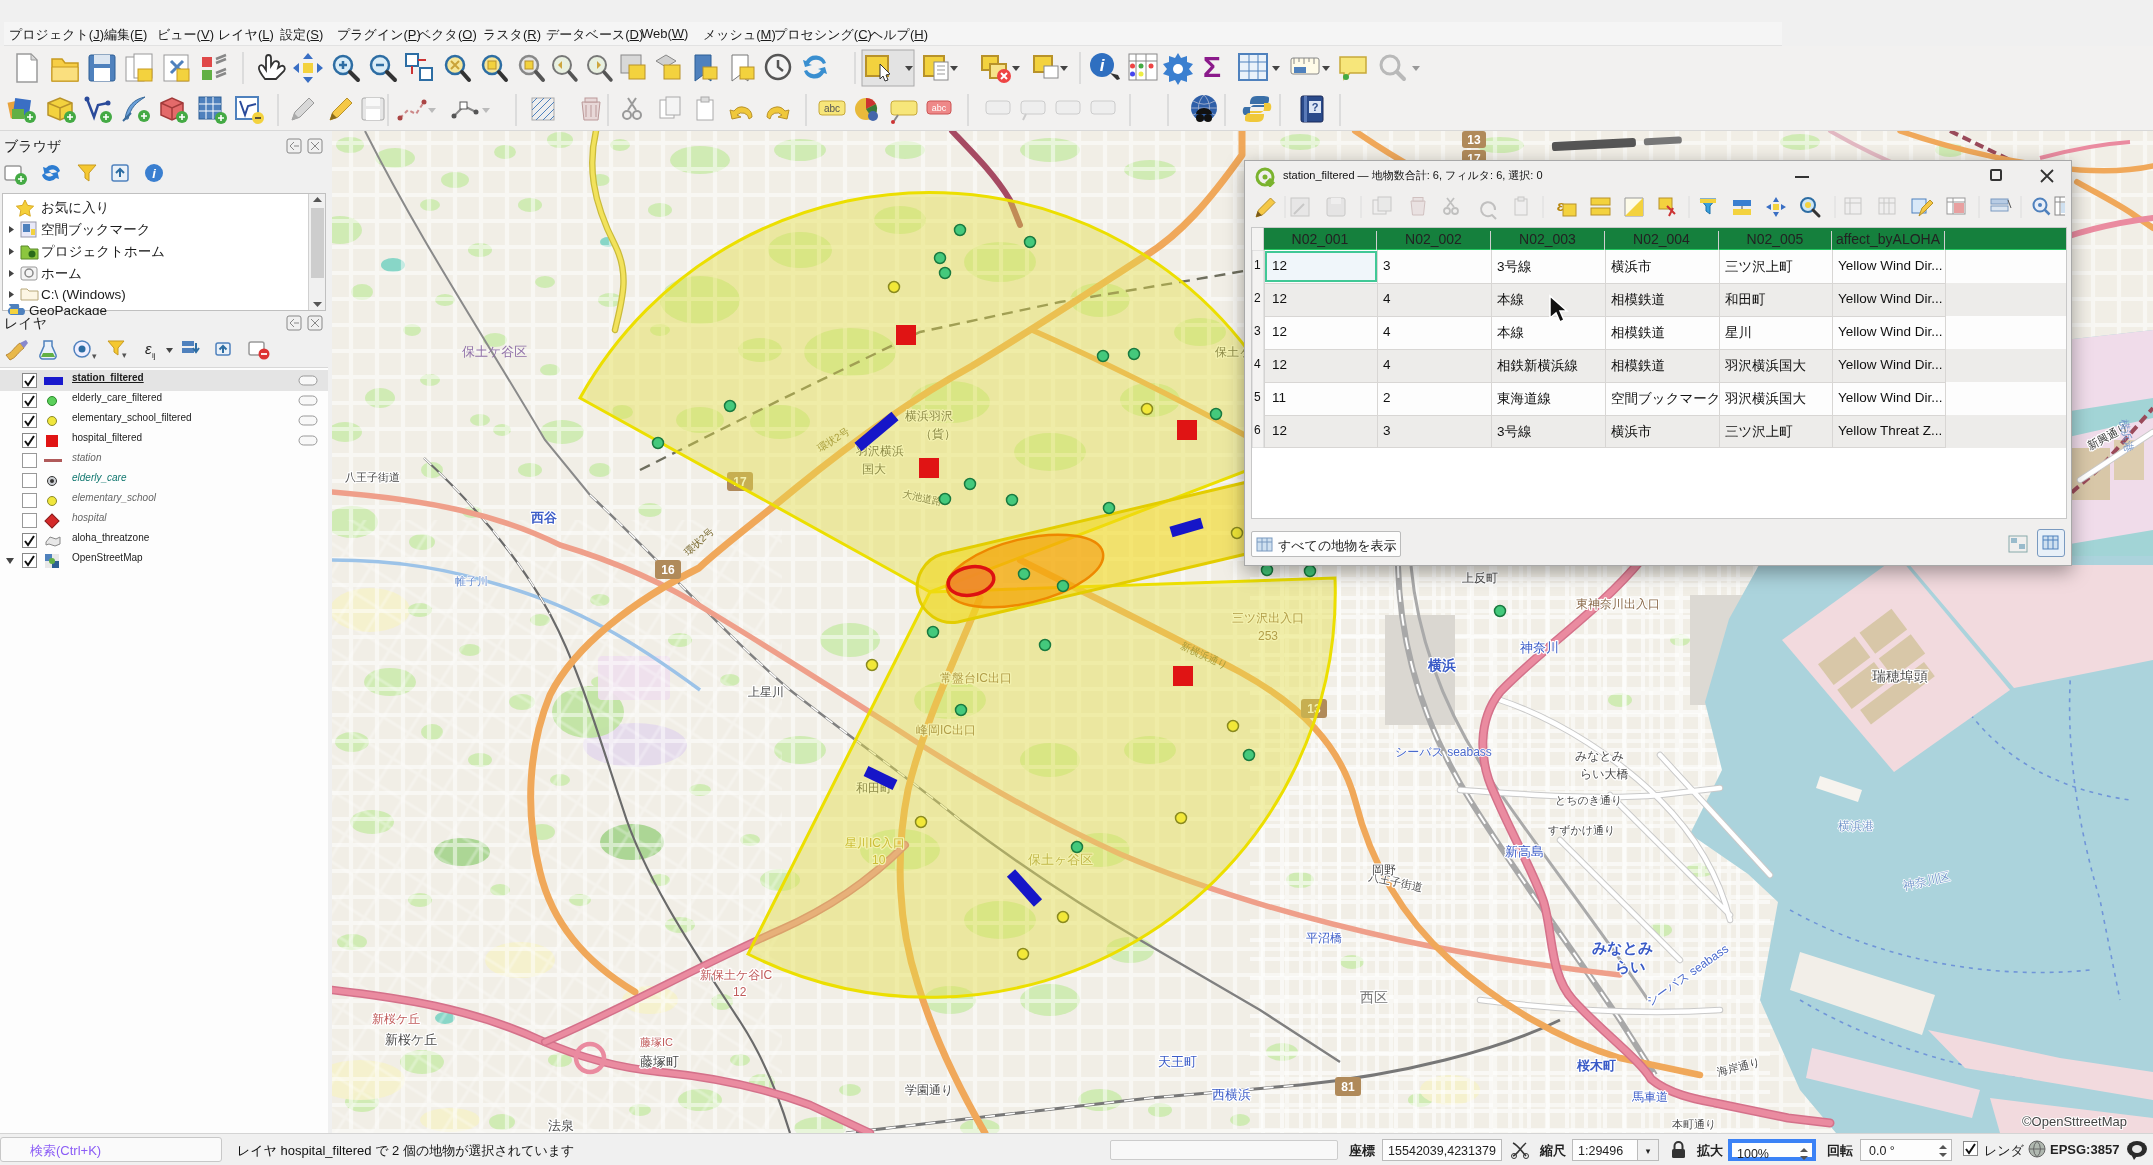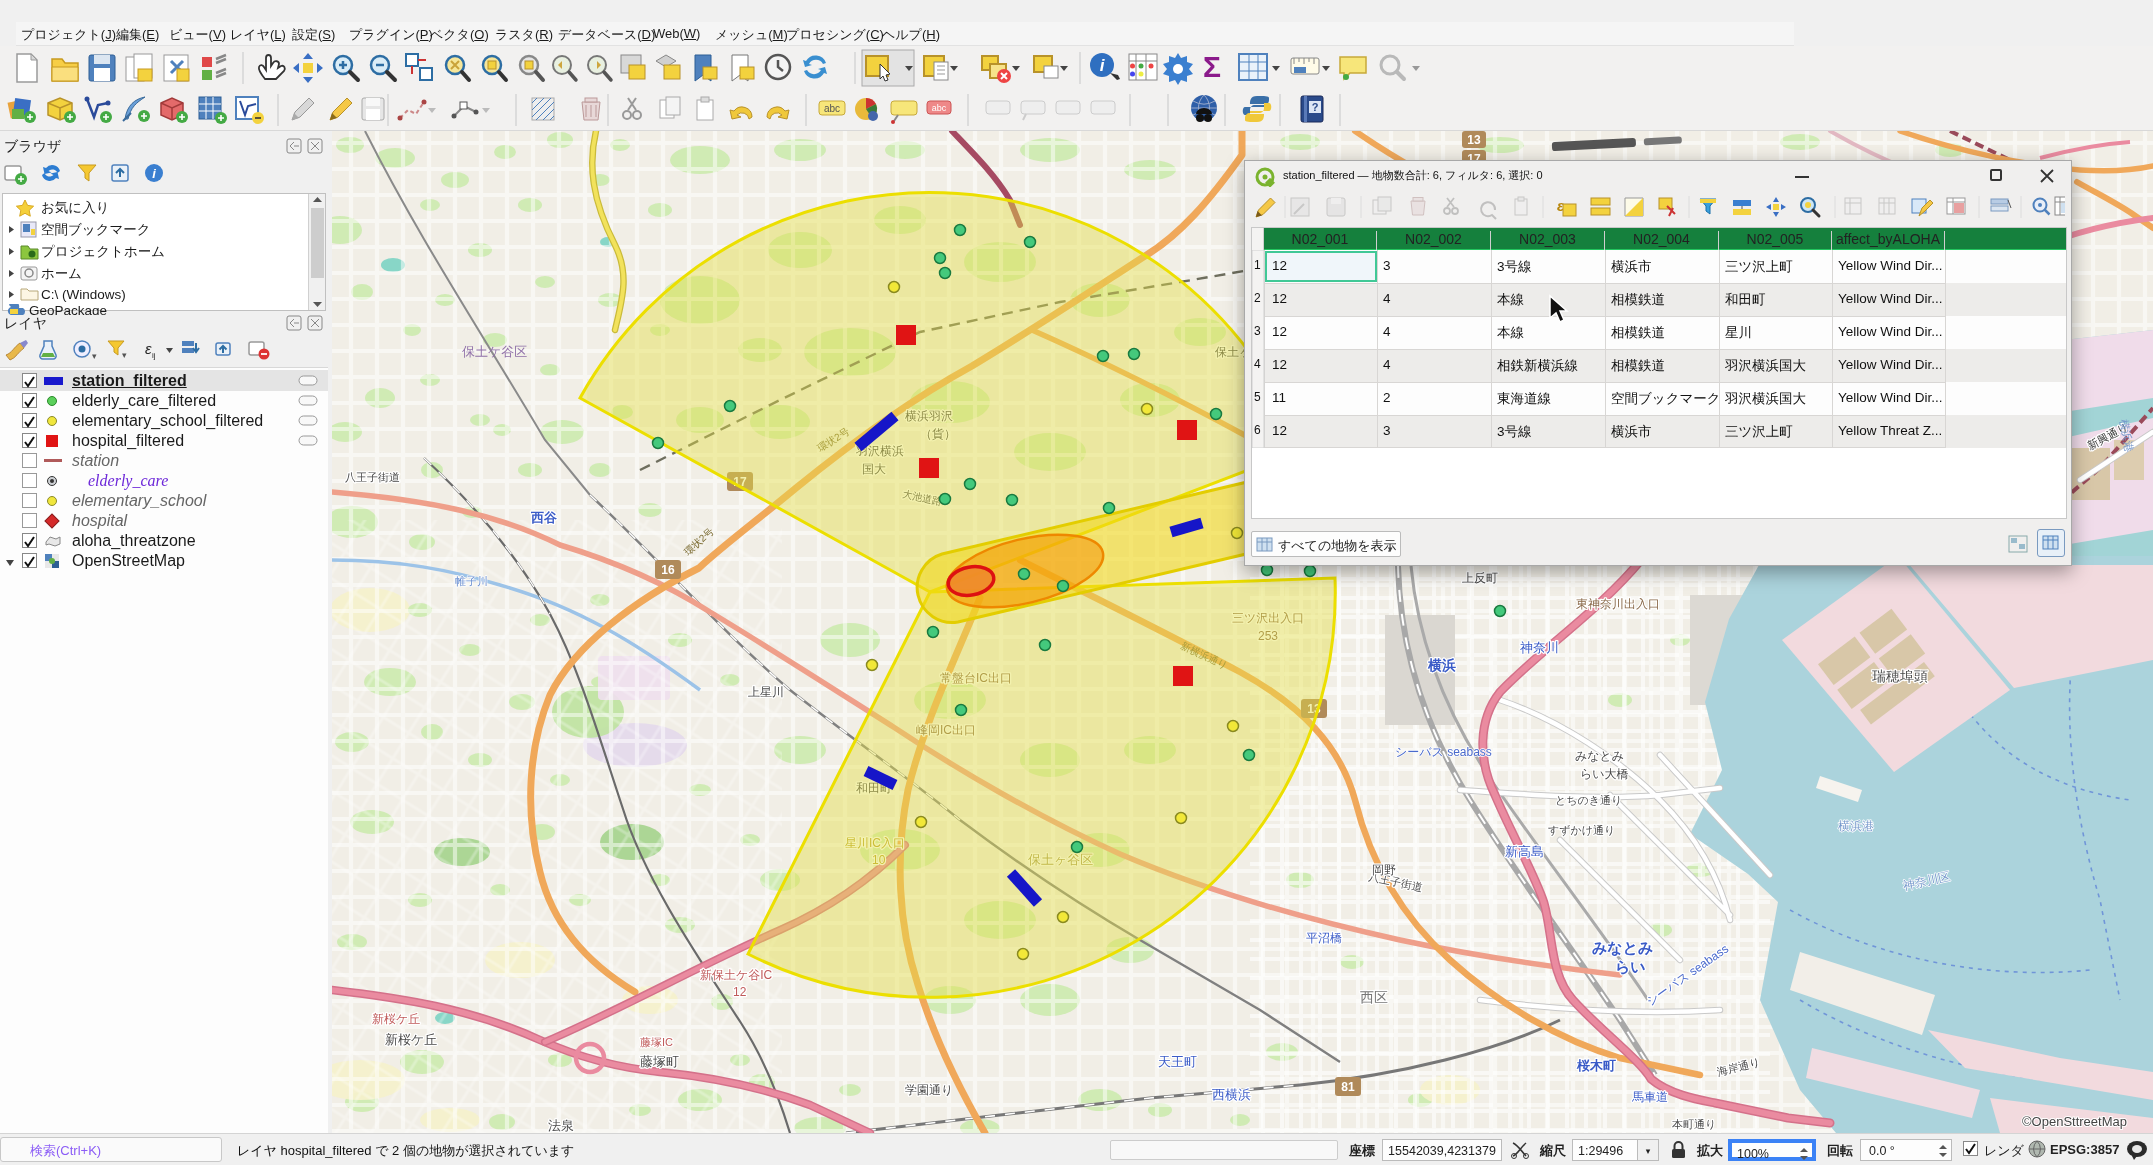--- a/index.html
+++ b/index.html
@@ -1,20 +1,20 @@
 <!DOCTYPE html>
 <html><head>
 <meta charset="utf-8">
 <style>
 * { margin:0; padding:0; box-sizing:border-box; }
 html,body { width:2153px; height:1165px; overflow:hidden; font-family:"Liberation Sans", sans-serif; }
 #root { position:absolute; left:0; top:0; width:2153px; height:1165px; background:#f0f0f0; }
 .abs { position:absolute; }
 #titlebar { left:0; top:0; width:2153px; height:22px; background:#f0f0f0; }
-#menubar { left:16px; top:22px; width:1778px; height:24px; background:#f5f5f5; border-bottom:1px solid #e2e2e2;padding-left:31px; }
+#menubar { left:4px; top:22px; width:1778px; height:24px; background:#f5f5f5; border-bottom:1px solid #e2e2e2;padding-left:31px; }
 .menuitem { position:absolute; top:4px; font-size:13px; color:#1a1a1a; }
 #toolbar1 { left:0; top:46px; width:2153px; height:44px; background:#f2f1f0; }
 #toolbar2 { left:0; top:90px; width:2153px; height:41px; background:#f2f1f0; border-bottom:1px solid #d8d8d8; }
 #leftpanels { left:0; top:131px; width:330px; height:1002px; background:#f0f0f0; }
 #mapwrap { left:332px; top:131px; width:1821px; height:1002px; background:#efece2; }
 #statusbar { left:0; top:1133px; width:2153px; height:32px; background:#f0f0f0; border-top:1px solid #d4d4d4; font-size:13px; color:#222; }
 #attrwin { left:1244px; top:160px; width:828px; height:406px; background:#f0efee; border:1px solid #a8a8a8; box-shadow:0 6px 18px rgba(0,0,0,0.35); }
 svg text { font-family:"Liberation Sans", sans-serif; }
 </style>
 </head>
@@ -461,21 +461,21 @@
         <g transform="translate(212,2)">
             <rect x="2" y="4" width="14" height="12" rx="2" fill="#eaf1f8" stroke="#4f81bd" stroke-width="1.5"></rect>
             <path d="M9 14 v-7 m-3.5 3.5 l3.5 -3.5 l3.5 3.5" stroke="#2d6da3" stroke-width="2" fill="none"></path>
           </g>
         <g transform="translate(246,2)">
             <rect x="1" y="3" width="15" height="13" rx="2" fill="#fff" stroke="#999" stroke-width="1.5"></rect>
             <circle cx="16" cy="15" r="5.5" fill="#d33"></circle>
             <path d="M13 15 h6" stroke="#fff" stroke-width="1.8"></path>
           </g>
       </svg>
-      <div class="abs" style="left:0;top:52px;width:328px;height:766px;background:#fdfdfd;border-top:1px solid #d8d8d8;font-size:16px;color:#1a1a1a;">
+      <div class="abs" style="left:0;top:52px;width:328px;height:766px;background:#fdfdfd;border-top:1px solid #d8d8d8;font-size:10px;color:#1a1a1a;">
         <div class="abs" style="left:0;top:2px;width:328px;height:21px;background:#e4e4e4;"></div>
 
         <div class="abs" style="left:22px;top:5px;width:15px;height:15px;background:#fff;border:1px solid #888;"><svg width="13" height="13">
               <path d="M2 7 l3 4 l6 -9" stroke="#111" stroke-width="2" fill="none"></path>
             </svg></div>
         <div class="abs" style="left:44px;top:9px;width:19px;height:8px;background:#1919cd;"></div>
         <div class="abs" style="left:72px;top:4px;font-weight:bold;text-decoration:underline;">station_filtered</div>
         <div class="abs" style="left:22px;top:25px;width:15px;height:15px;background:#fff;border:1px solid #888;"><svg width="13" height="13">
               <path d="M2 7 l3 4 l6 -9" stroke="#111" stroke-width="2" fill="none"></path>
             </svg></div>
@@ -496,21 +496,21 @@
         <div class="abs" style="left:46px;top:67px;width:12px;height:12px;background:#e01414;"></div>
         <div class="abs" style="left:72px;top:64px;">hospital_filtered</div>
         <div class="abs" style="left:22px;top:85px;width:15px;height:15px;background:#fff;border:1px solid #999;"></div>
         <div class="abs" style="left:44px;top:91px;width:18px;height:3px;background:#b05a5a;"></div>
         <div class="abs" style="left:72px;top:84px;font-style:italic;color:#666;">station</div>
         <div class="abs" style="left:22px;top:105px;width:15px;height:15px;background:#fff;border:1px solid #999;"></div>
         <svg class="abs" style="left:46px;top:107px" width="12" height="12">
             <circle cx="6" cy="6" r="4.5" fill="#cdd0d4" stroke="#333"></circle>
             <circle cx="6" cy="6" r="2" fill="#333"></circle>
           </svg>
-        <div class="abs" style="left:88px;top:104px;font-style:italic;color:#6d28d9;font-family:Liberation Serif, serif;">elderly_care</div>
+        <div class="abs" style="left:72px;top:104px;font-style:italic;color:#0f766e;">elderly_care</div>
         <div class="abs" style="left:22px;top:125px;width:15px;height:15px;background:#fff;border:1px solid #999;"></div>
         <svg class="abs" style="left:46px;top:127px" width="12" height="12">
             <circle cx="6" cy="6" r="4.5" fill="#f0e63c" stroke="#8a8a2a"></circle>
           </svg>
         <div class="abs" style="left:72px;top:124px;font-style:italic;color:#666;">elementary_school</div>
         <div class="abs" style="left:22px;top:145px;width:15px;height:15px;background:#fff;border:1px solid #999;"></div>
         <svg class="abs" style="left:44px;top:145px" width="16" height="16">
             <rect x="3" y="3" width="10" height="10" fill="#d42a2a" stroke="#8a1a1a" transform="rotate(45 8 8)"></rect>
           </svg>
         <div class="abs" style="left:72px;top:144px;font-style:italic;color:#666;">hospital</div>

